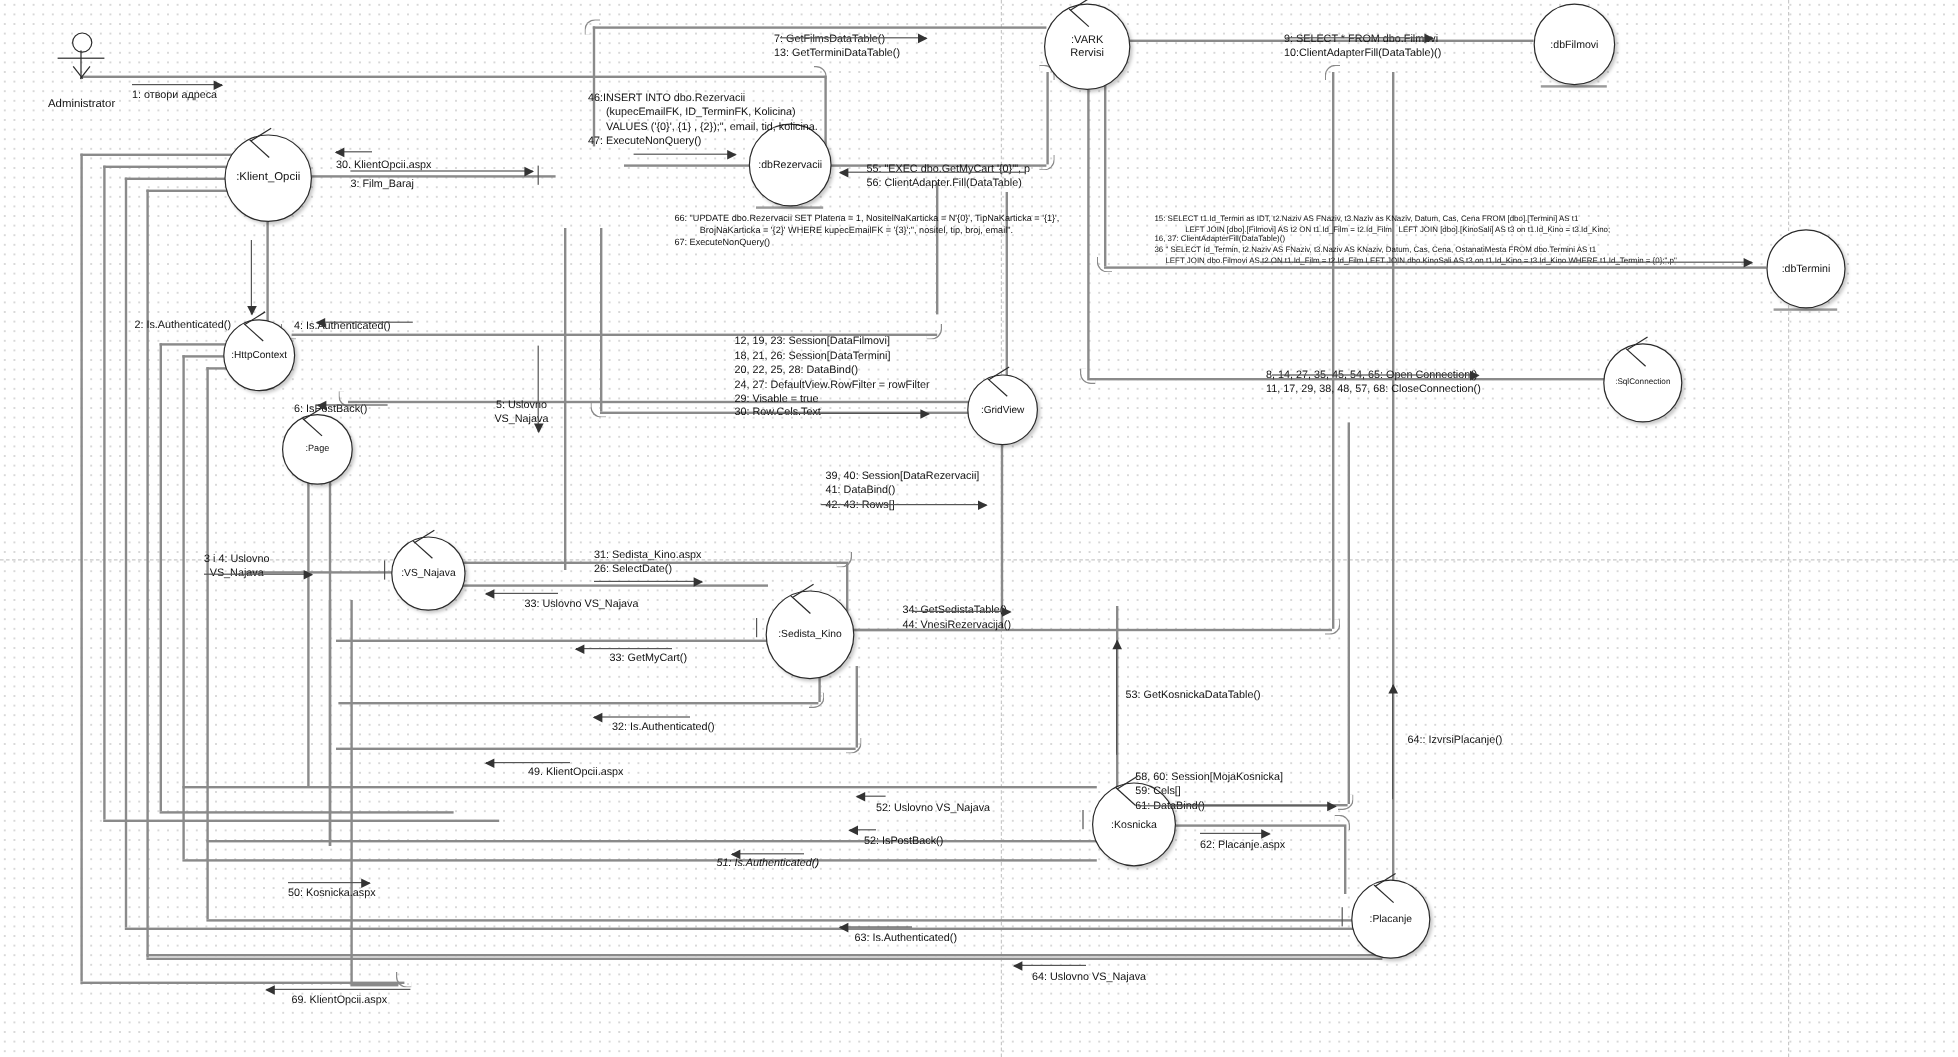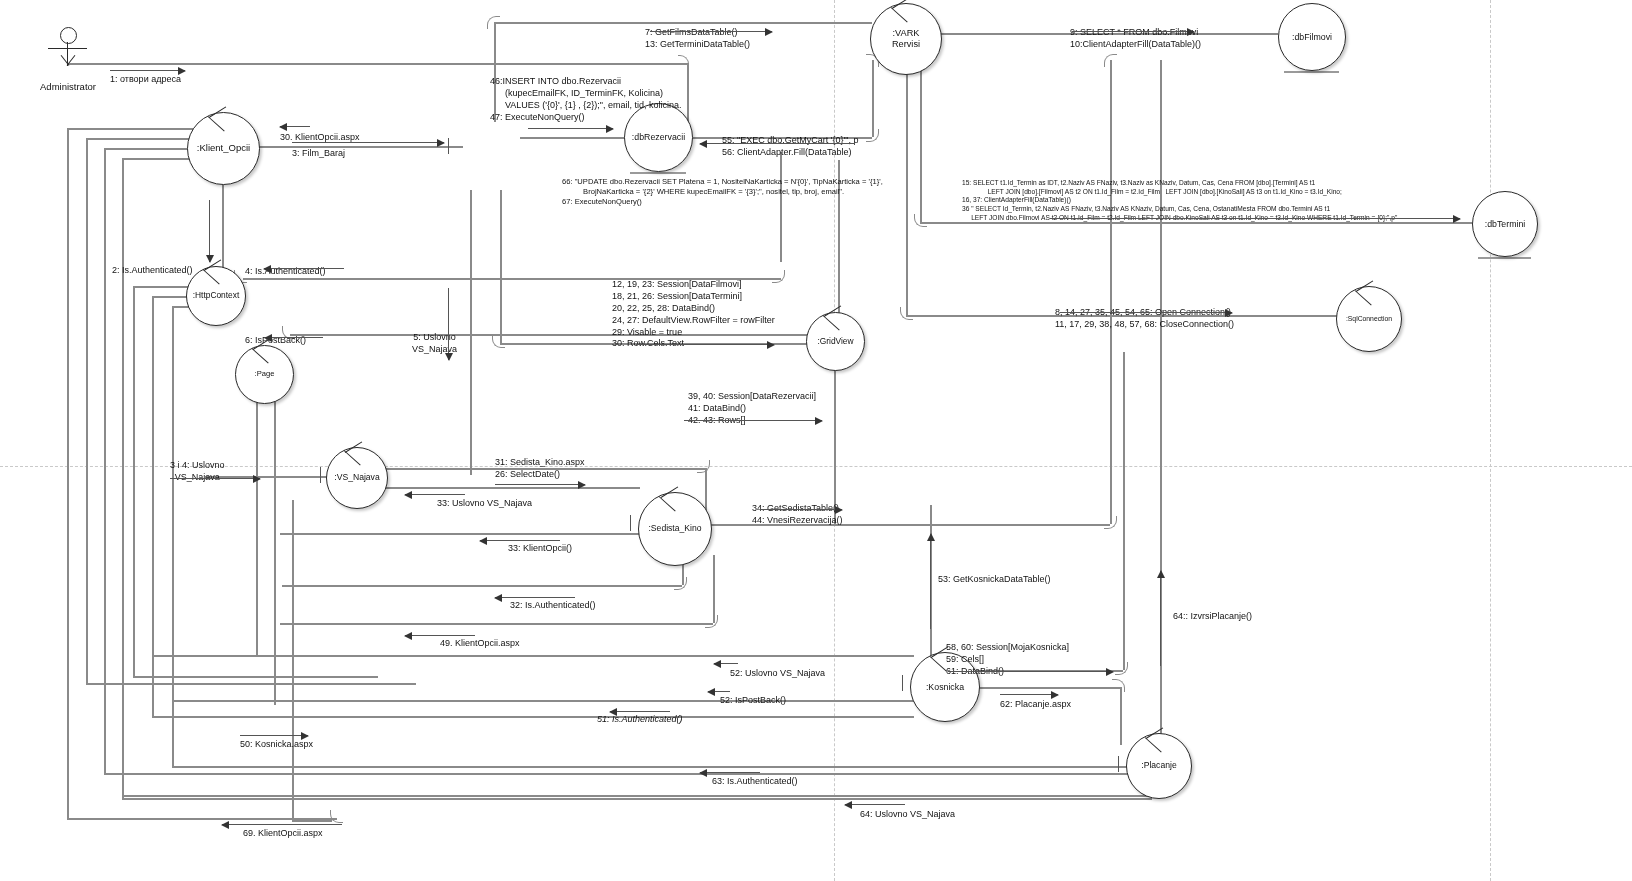--- a/index.html
+++ b/index.html
@@ -441,21 +441,21 @@
     <div class="stem" style="width:90px;"></div>
       <div class="hd"></div>
   </div>
 
   <div class="msg" style="left:437px;top:478px;">33: Uslovno VS_Najava</div>
   <div class="arw l" style="left:405px;top:494px;width:60px;">
     <div class="stem" style="width:60px;"></div>
       <div class="hd"></div>
   </div>
 
-  <div class="msg" style="left:508px;top:523px;">33: KlientOpcii()</div>
+  <div class="msg" style="left:508px;top:523px;">33: GetMyCart()</div>
   <div class="arw l" style="left:480px;top:540px;width:80px;">
     <div class="stem" style="width:80px;"></div>
       <div class="hd"></div>
   </div>
 
   <div class="msg" style="left:752px;top:483px;">34: GetSedistaTable()
 44: VnesiRezervacija()</div>
   <div class="arw r" style="left:760px;top:509px;width:82px;">
     <div class="stem" style="width:82px;"></div>
       <div class="hd"></div>

